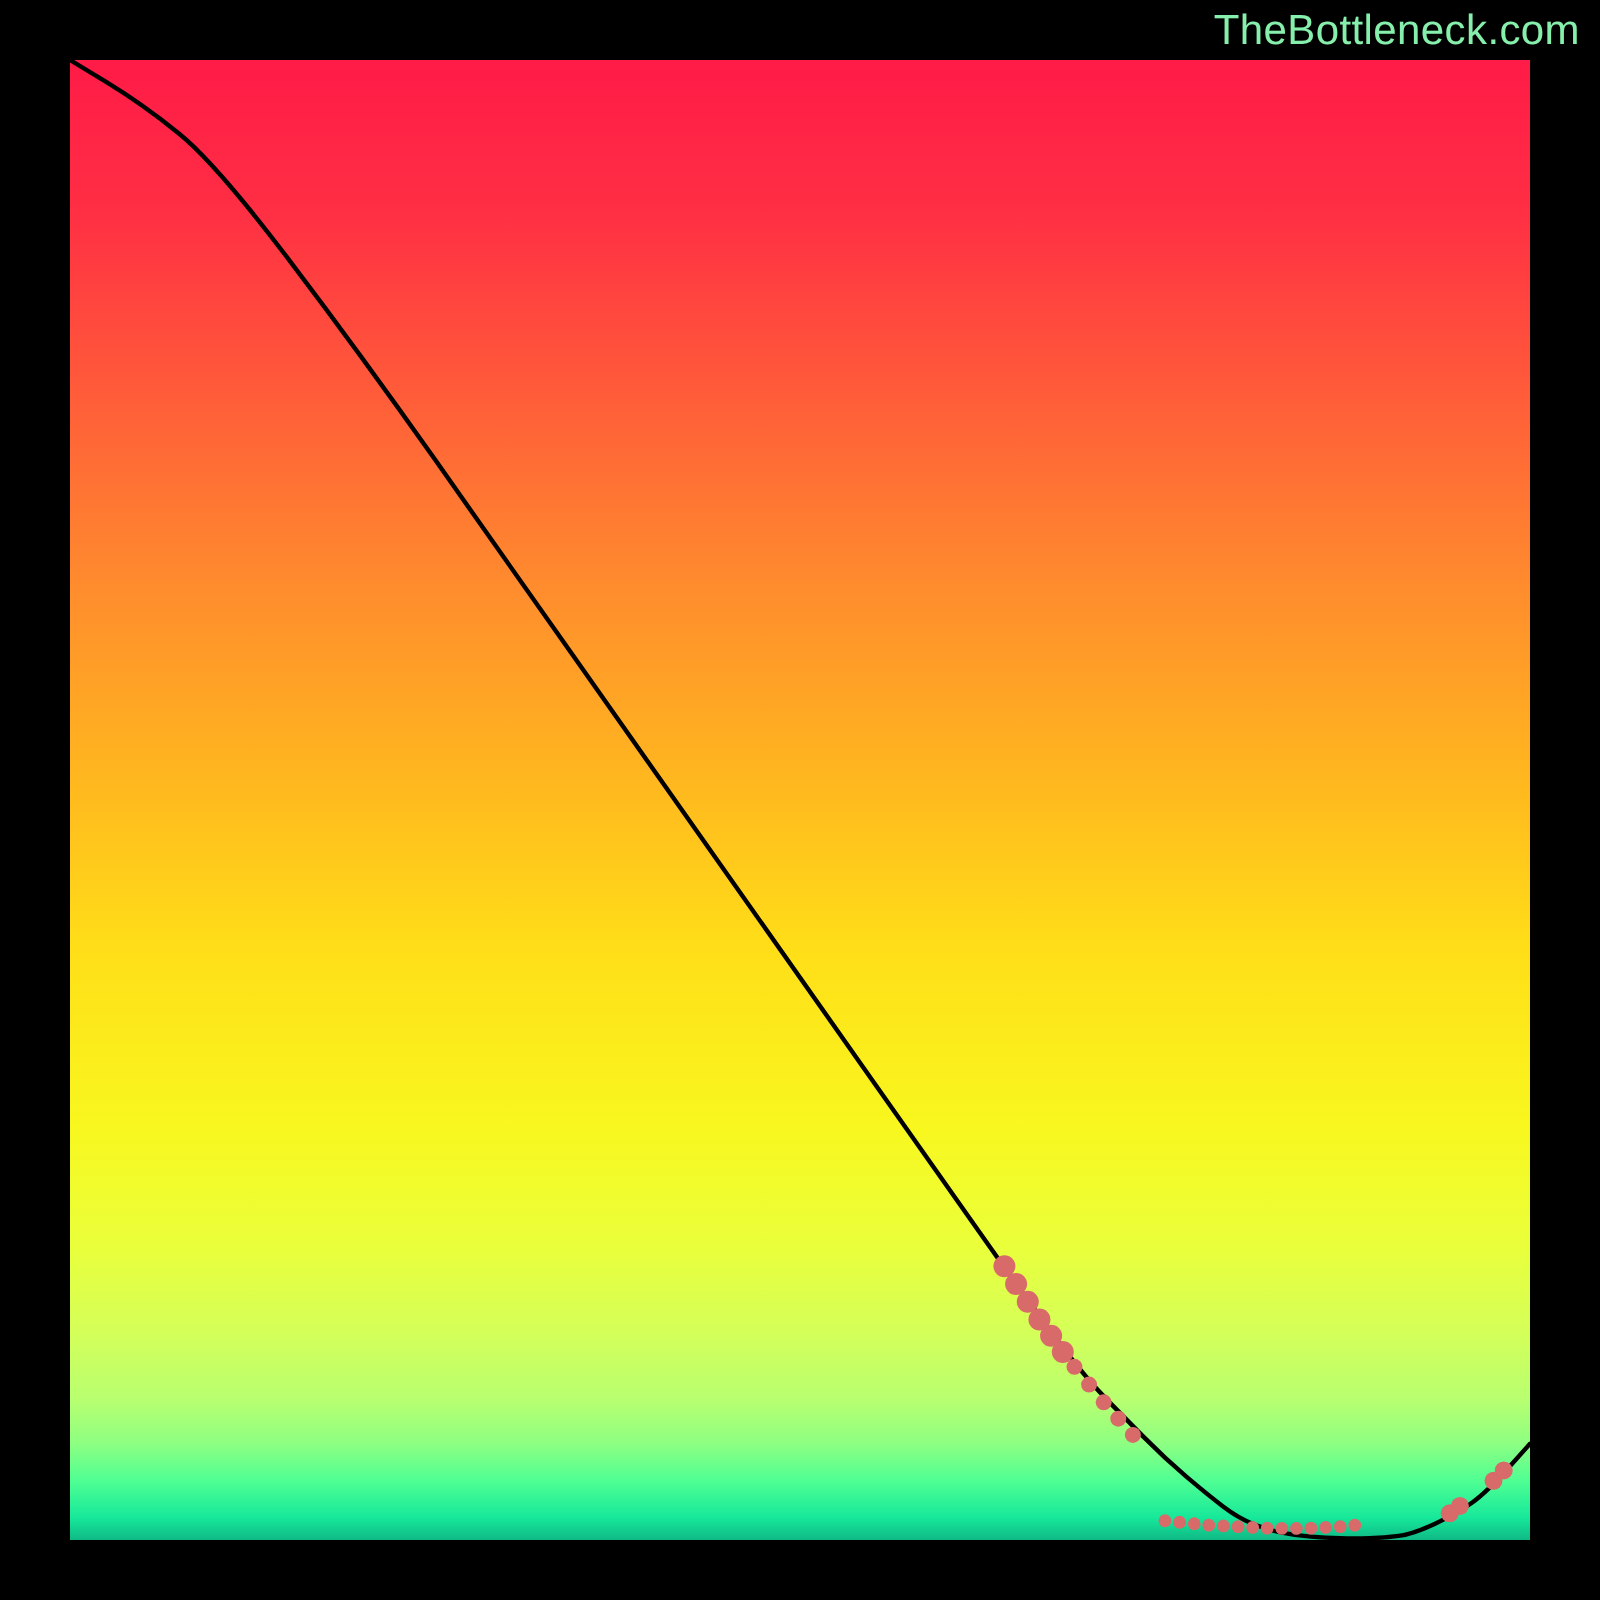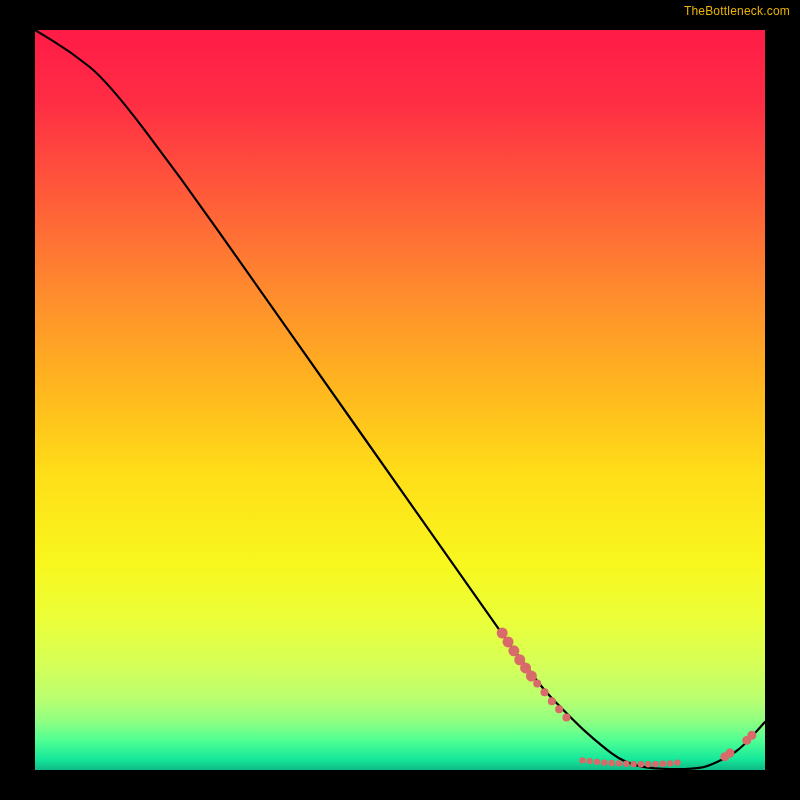--- a/index.html
+++ b/index.html
@@ -14,22 +14,22 @@
   .frame {
     position: relative;
     width: 800px;
     height: 800px;
     background: #000;
   }
   .watermark {
     position: absolute;
     top: 4px;
     right: 10px;
-    color: #eab308;
-    font-size: 12px;
+    color: #86efac;
+    font-size: 21px;
     font-weight: 500;
     letter-spacing: 0.2px;
     z-index: 5;
   }
   .plot-area {
     position: absolute;
     left: 35px;
     top: 30px;
     width: 730px;
     height: 740px;

